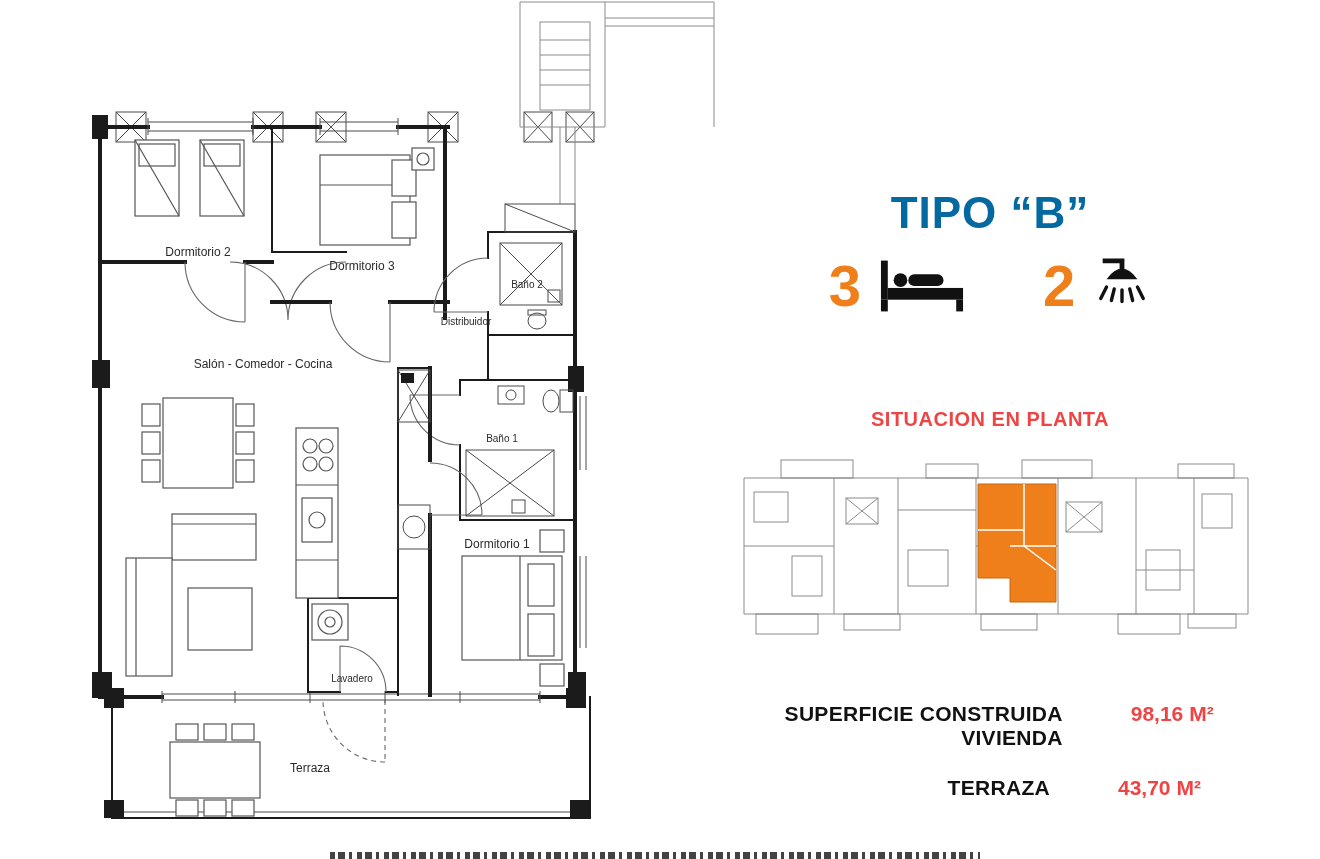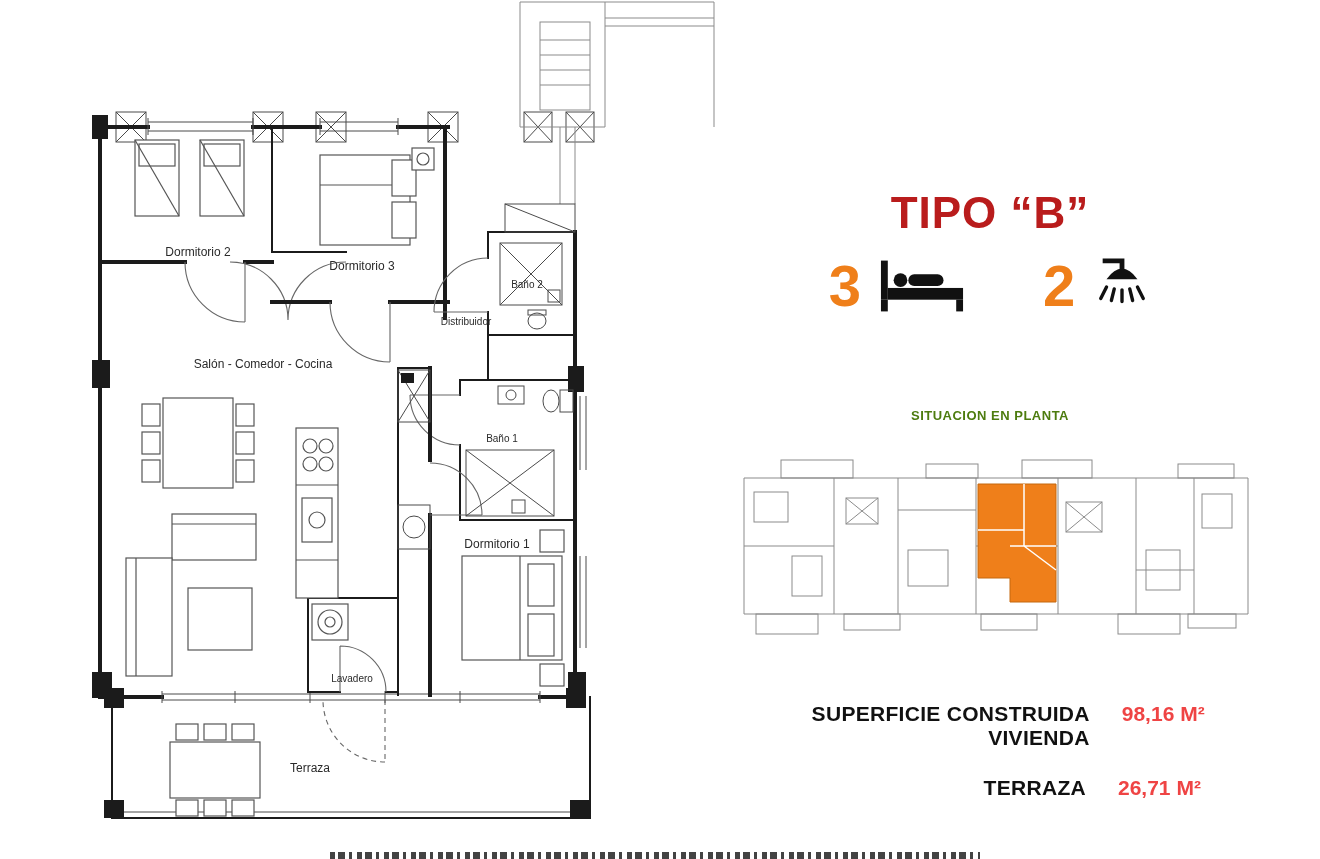--- a/index.html
+++ b/index.html
@@ -16,39 +16,39 @@
   .door{stroke:#666;stroke-width:1.1;fill:none}
   .fillb{fill:#1b1b1b;stroke:none}
   .furn{stroke:#555;stroke-width:1.2;fill:#ffffff}
   svg text{font-family:"Liberation Sans","DejaVu Sans",sans-serif;fill:#2a2a2a}
   .room-label{font-size:12px}
   .room-label-sm{font-size:10px}
 
   
   .plan-type-title{
     position:absolute;left:720px;top:188px;width:540px;text-align:center;
-    font-size:44px;font-weight:bold;letter-spacing:1px;color:#b91c1c;
+    font-size:44px;font-weight:bold;letter-spacing:1px;color:#0369a1;
   }
   .icons-row{
     position:absolute;left:720px;top:256px;width:540px;
     display:flex;justify-content:center;align-items:center;gap:18px;
   }
   .count{font-size:58px;font-weight:bold;color:#ef7f1a;line-height:1;}
   .icon-box{display:flex;align-items:center;}
   .group-gap{width:42px;}
   .situacion-heading{
     position:absolute;left:720px;top:408px;width:540px;text-align:center;
-    font-size:13px;font-weight:bold;letter-spacing:.5px;color:#4d7c0f;
+    font-size:20px;font-weight:bold;letter-spacing:.5px;color:#ef4444;
   }
   .situacion-plan{position:absolute;left:726px;top:450px;width:540px;height:198px;}
   .stats{
     position:absolute;left:716px;top:702px;width:530px;
     display:flex;flex-direction:column;gap:26px;
   }
-  .stat-row{display:flex;justify-content:flex-end;align-items:baseline;}
+  .stat-row{display:flex;justify-content:flex-end;align-items:baseline;gap:36px;}
   .stat-label{font-size:21px;font-weight:bold;text-align:right;letter-spacing:.3px;color:#111;}
   .stat-value{font-size:21px;font-weight:bold;width:128px;margin-left:32px;text-align:left;color:#ef4444;}
   
   .footer-clip{
     position:absolute;left:330px;top:852px;width:650px;height:7px;overflow:hidden;opacity:.85;
     background:repeating-linear-gradient(90deg,#222 0 5px,transparent 5px 8px,#222 8px 15px,transparent 15px 19px,#222 19px 22px,transparent 22px 27px);
   }
 </style>
 </head>
 <body>
@@ -289,17 +289,17 @@
   <path d="M252,80 H298 M298,34 V96 M284,96 H330 M298,96 L330,120" stroke="#ffffff" stroke-width="1.5" fill="none"></path>
 </svg>
 
 <div class="stats">
   <div class="stat-row">
     <span class="stat-label">SUPERFICIE CONSTRUIDA VIVIENDA</span>
     <span class="stat-value">98,16 M²</span>
   </div>
   <div class="stat-row">
     <span class="stat-label">TERRAZA</span>
-    <span class="stat-value">26,71 M²</span>
+    <span class="stat-value">43,70 M²</span>
   </div>
 </div>
 
 <div class="footer-clip"></div>
 
 </body></html>

